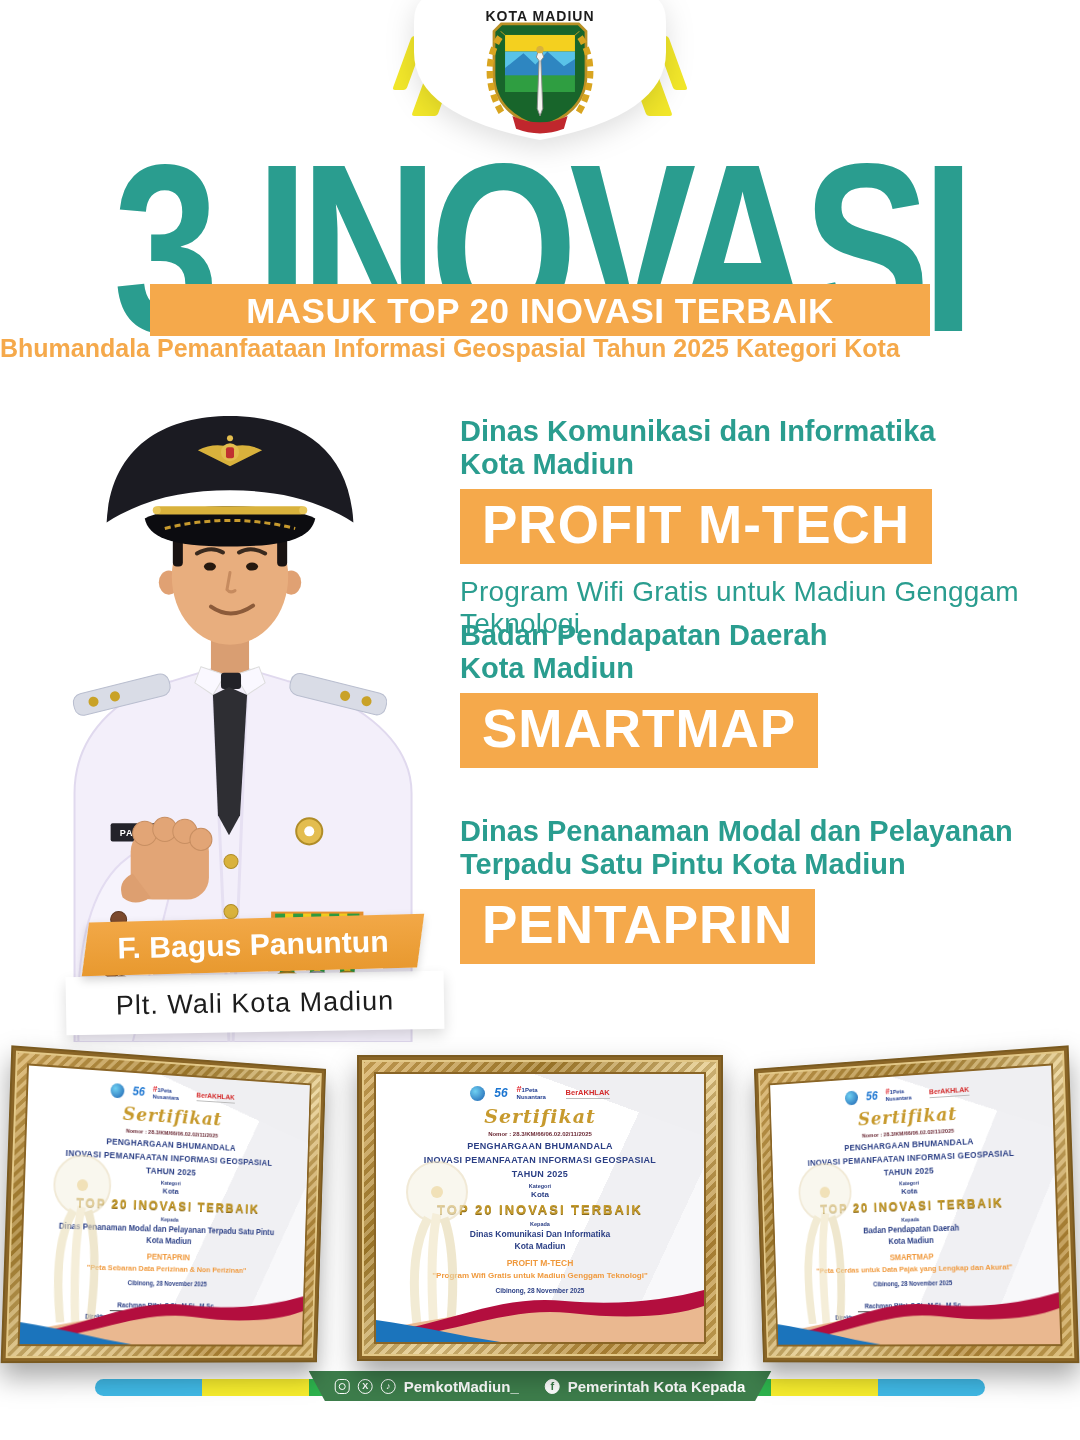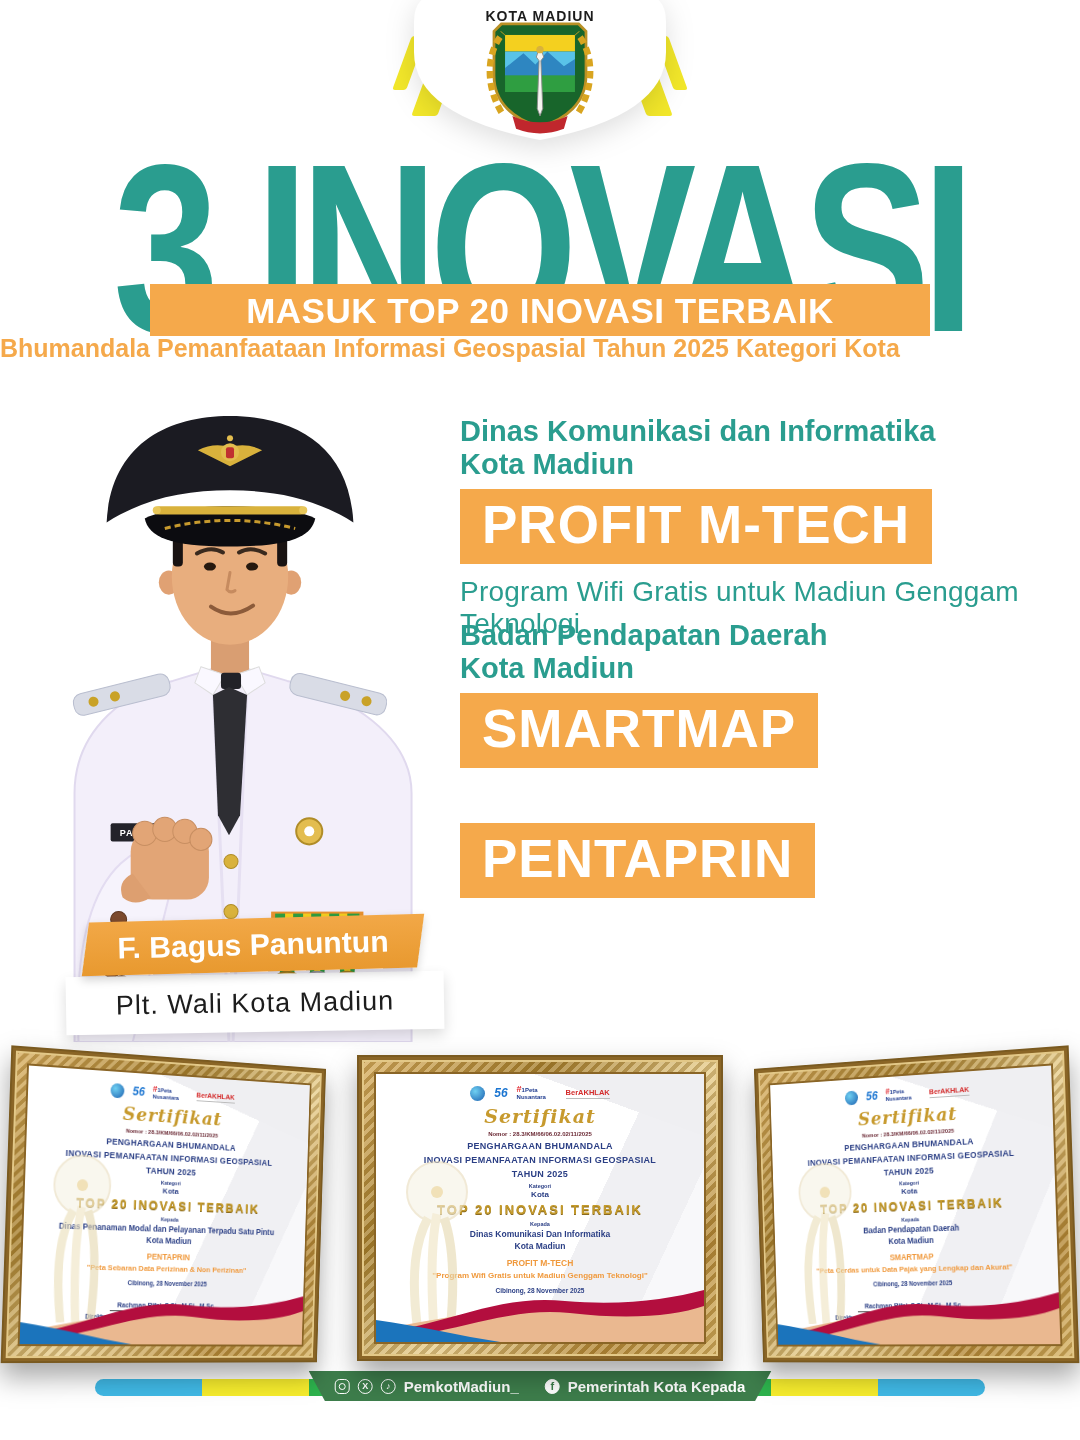--- a/index.html
+++ b/index.html
@@ -244,20 +244,24 @@
     <div class="pdesc">Program Wifi Gratis untuk Madiun Genggam Teknologi</div>
   </div>
   <div class="prog p2">
     <div class="agency">
       <span>Badan Pendapatan Daerah</span><br>
       <span>Kota Madiun</span>
     </div>
     <div class="pbanner">SMARTMAP</div>
   </div>
   <div class="prog p3">
+    <div class="agency">
+      <span>Dinas Penanaman Modal dan Pelayanan</span><br>
+      <span>Terpadu Satu Pintu Kota Madiun</span>
+    </div>
     <div class="pbanner">PENTAPRIN</div>
   </div>
 
   <div class="certs">
 
     <div class="cert cert-left">
       <div class="paper">
         <svg class="c-trophy" viewBox="0 0 95 180">
           <circle cx="47" cy="40" r="30" fill="#F6F2E4" stroke="#E8DCBB" stroke-width="2"></circle>
           <path d="M28 180 C20 120 26 88 38 66" stroke="#EBDFB8" stroke-width="9" fill="none"></path>

